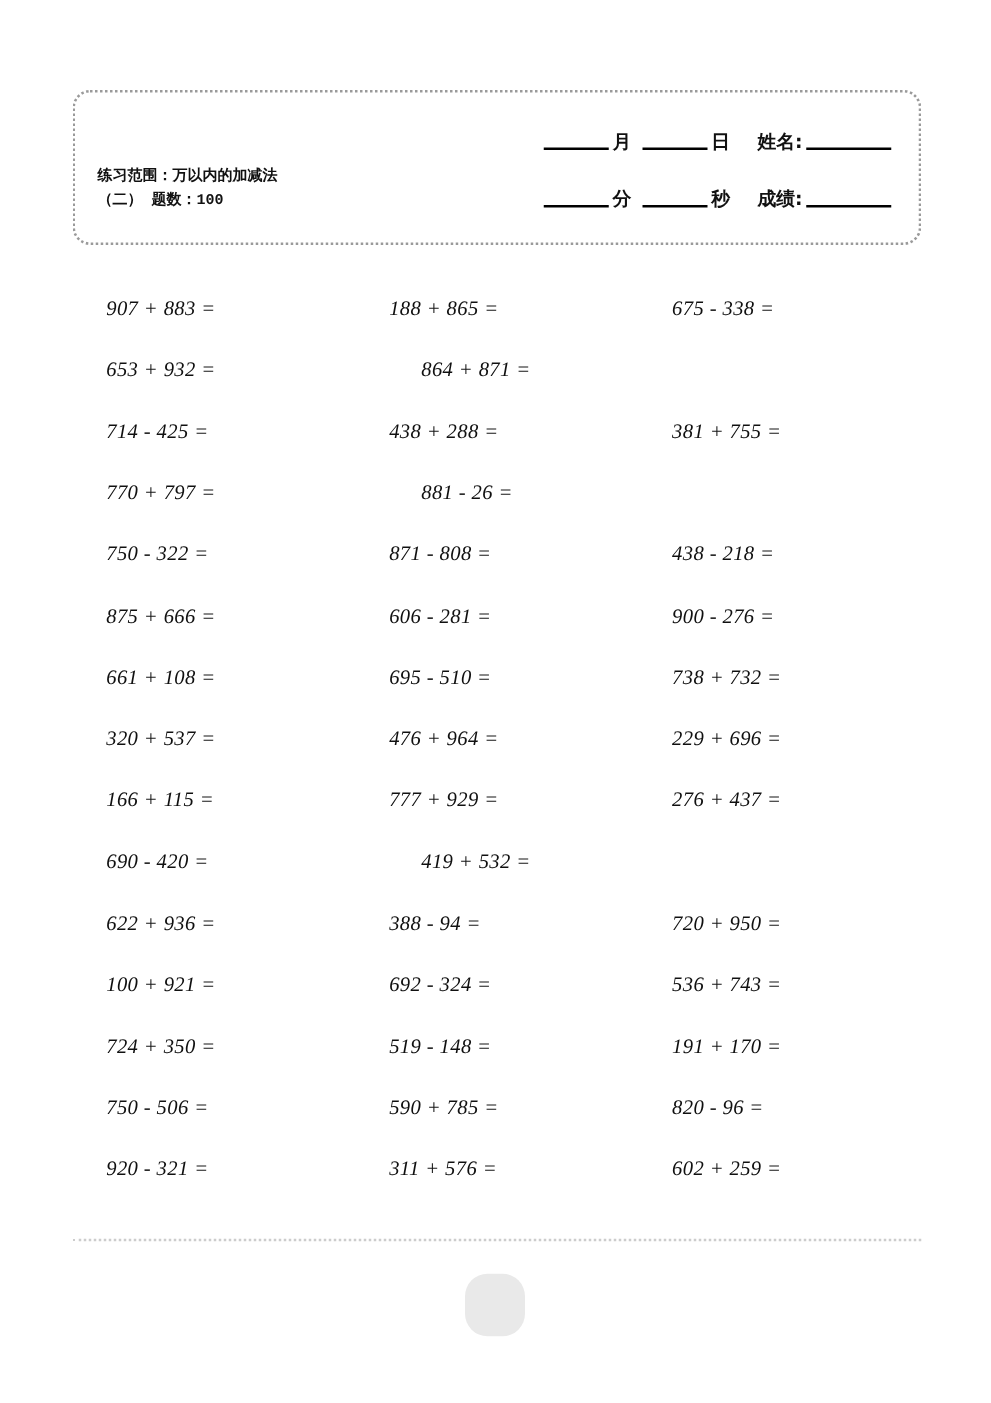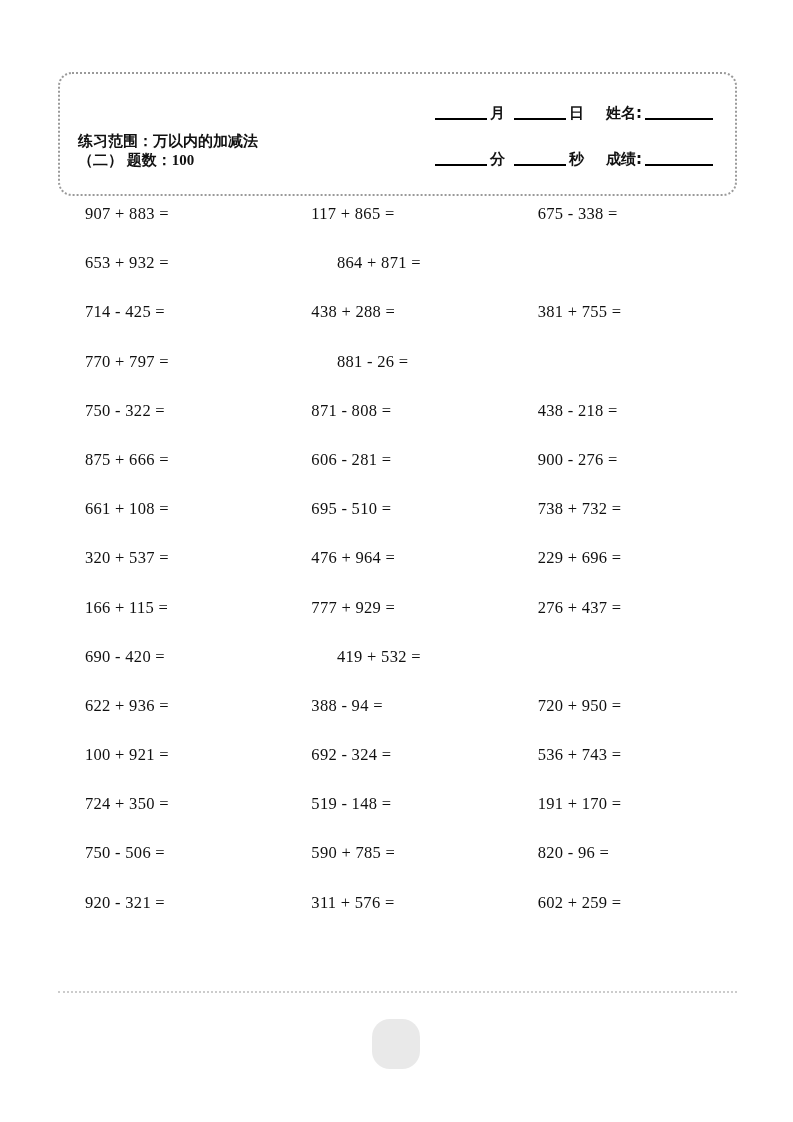--- a/index.html
+++ b/index.html
@@ -26,22 +26,22 @@
     box-sizing: border-box;
     border: 2px dotted #9a9a9a;
     border-radius: 14px;
   }
 
   #header-title {
     position: absolute;
     left: 18px;
     top: 58px;
     width: 280px;
-    font-family: Liberation Serif, serif;
-    font-size: 15px;
+    font-family: Liberation Mono, monospace;
+    font-size: 12px;
     line-height: 19px;
     color: #111111;
     font-weight: 600;
     white-space: pre-line;
     letter-spacing: 0px;
   }
 
   #header-fields {
     position: absolute;
     right: 22px;
@@ -80,21 +80,22 @@
   
   #problems {
     position: absolute;
     left: 58px;
     top: 206px;
     width: 679px;
   }
   .prob-row {
     display: flex;
     height: 49.2px;
-    align-items: flex-start;
+    align-items: flex-end;
+    font-style: italic;
   }
   .prob-cell {
     width: 225px;
     font-size: 16.5px;
     line-height: 1;
     color: #101010;
     letter-spacing: 0.3px;
     white-space: nowrap;
   }
   .prob-cell.c1 { padding-left: 27px; }
@@ -151,21 +152,21 @@
       <span class="cjk-label">成绩:</span>
       <span class="rule r-long"></span>
     </div>
 
   </div>
 </div>
 
 <div id="problems">
     <div class="prob-row">
       <div class="prob-cell c1">907 + 883 =</div>
-      <div class="prob-cell c2">117 + 865 =</div>
+      <div class="prob-cell c2">188 + 865 =</div>
       <div class="prob-cell c3">675 - 338 =</div>
     </div>
     <div class="prob-row">
       <div class="prob-cell c1">653 + 932 =</div>
       <div class="prob-cell c2">864 + 871 =</div>
     </div>
     <div class="prob-row">
       <div class="prob-cell c1">714 - 425 =</div>
       <div class="prob-cell c2">438 + 288 =</div>
       <div class="prob-cell c3">381 + 755 =</div>

